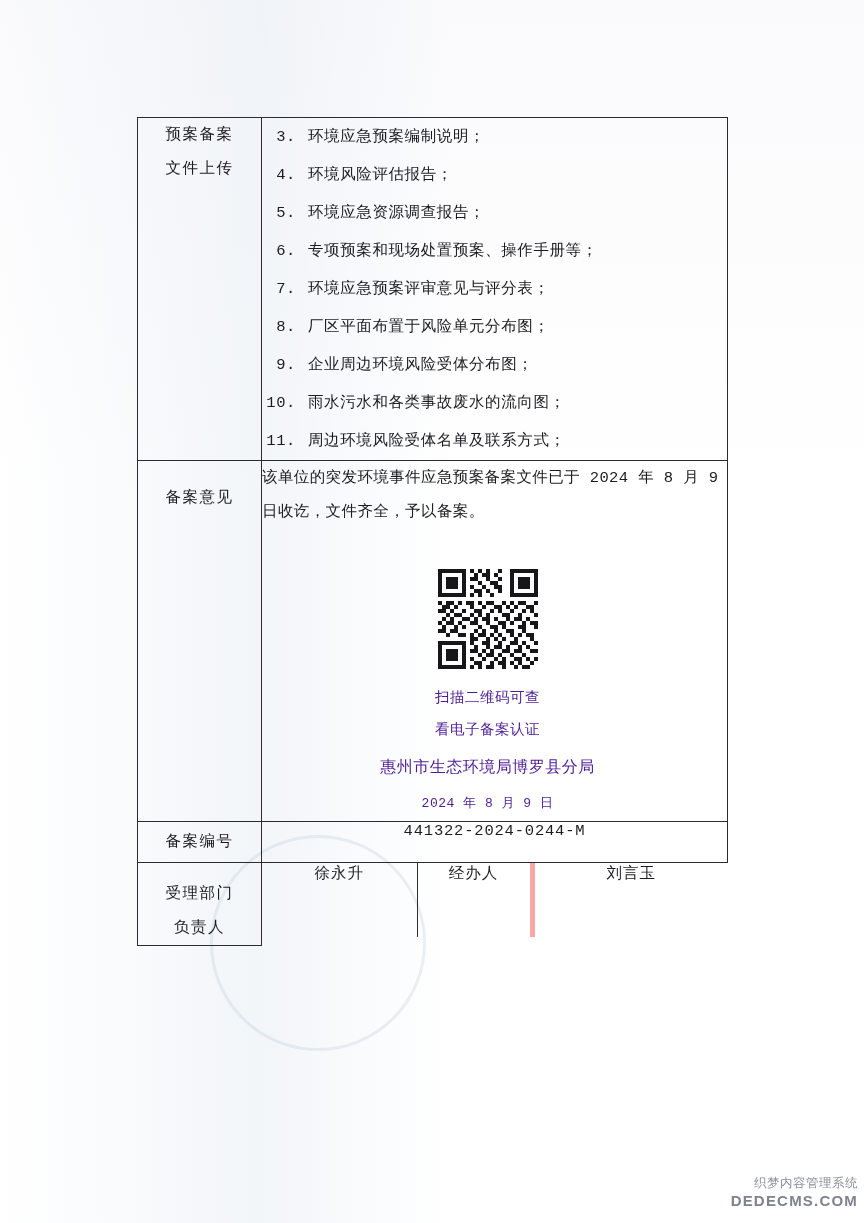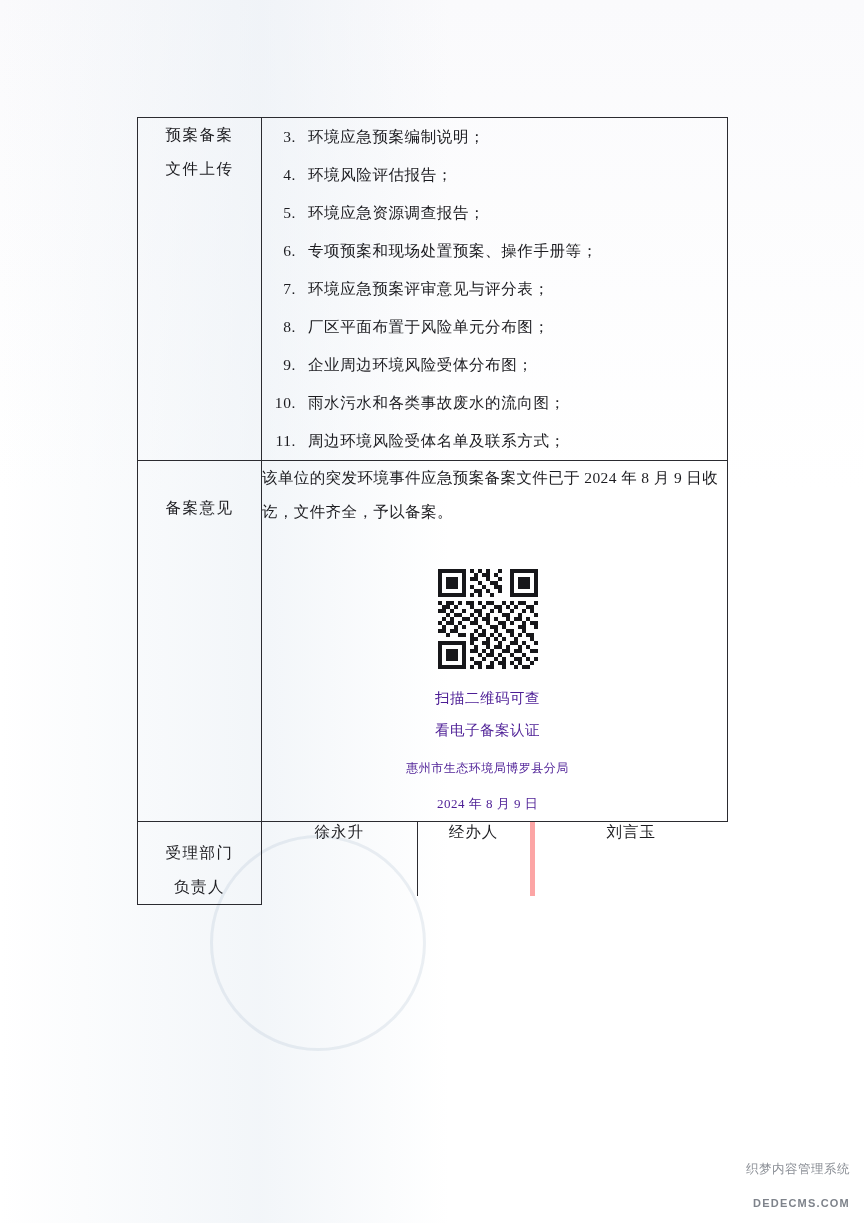--- a/index.html
+++ b/index.html
@@ -36,20 +36,21 @@
     pointer-events: none;
   }
 
   .doc-table {
     position: absolute;
     left: 137px;
     top: 117px;
     width: 590px;
     border-collapse: collapse;
     table-layout: fixed;
+    font-family: Liberation Mono, monospace;
   }
   .doc-table td {
     border: 1px solid #2b2b30;
     vertical-align: top;
     padding: 0;
   }
 
   .label-cell {
     width: 124px;
     text-align: center;
@@ -109,56 +110,56 @@
     display: block;
   }
   .qr-line {
     font-size: 14.5px;
     line-height: 30px;
     letter-spacing: 0.5px;
     margin-top: 2px;
     color: #4c1d95;
   }
   .qr-line.first { margin-top: 14px; }
-  .qr-org { font-size: 12px; margin-top: 8px; letter-spacing: 0.5px;}
+  .qr-org { font-size: 16px; margin-top: 8px; letter-spacing: 0.5px;}
   .qr-date { font-size: 13px; margin-top: 6px; letter-spacing: 0.5px;}
 
   .value-cell {
     text-align: center;
     font-size: 15.5px;
     letter-spacing: 0.8px;
     vertical-align: middle;
     height: 40px;
     padding: 6px 0;
   }
   .sig-cell {
     text-align: center;
     font-size: 15.5px;
     letter-spacing: 1px;
     vertical-align: middle;
     height: 74px;
   }
 
   .footer-watermark {
     position: absolute;
-    right: 14px;
+    right: 6px;
     bottom: 14px;
     text-align: right;
     color: #8b8f96;
     font-family: "Liberation Sans", sans-serif;
   }
   .wm-cn {
     font-size: 12.5px;
     letter-spacing: 0.5px;
   }
   .wm-en {
-    font-size: 11px;
+    font-size: 15px;
     font-weight: bold;
     letter-spacing: 1.2px;
-    margin-top: 19px;
+    margin-top: 0;
     color: #7e838b;
   }
 </style>
 </head>
 <body>
 
 <div class="scan-tint"></div>
 <div class="ghost-stamp"></div>
 
 <table class="doc-table">
@@ -206,21 +207,21 @@
           <span class="list-text">雨水污水和各类事故废水的流向图；</span>
         </div>
         <div class="list-row">
           <span class="list-num">11.</span>
           <span class="list-text">周边环境风险受体名单及联系方式；</span>
         </div>
       </td>
     </tr>
 
     <tr>
-      <td class="label-cell" style="padding-top:30px;">
+      <td class="label-cell" style="padding-top:20px;">
         <div>备案意见</div>
       </td>
       <td class="opinion-cell">
         <div class="opinion-text">该单位的突发环境事件应急预案备案文件已于 2024 年 8 月 9 日收讫，文件齐全，予以备案。</div>
         <div class="qr-block">
           <svg class="qr-img" viewBox="0 0 25 25" shape-rendering="crispEdges">
             <rect width="25" height="25" fill="#ffffff"></rect>
             <g fill="#17171a">
               <rect x="0" y="0" width="7" height="1"></rect>
                 <rect x="0" y="6" width="7" height="1"></rect>
@@ -386,20 +387,24 @@
             </g>
           </svg>
           <div class="qr-line first">扫描二维码可查</div>
           <div class="qr-line">看电子备案认证</div>
           <div class="qr-line qr-org">惠州市生态环境局博罗县分局</div>
           <div class="qr-line qr-date">2024 年 8 月 9 日</div>
         </div>
       </td>
     </tr>
 
+    <tr>
+      <td class="label-cell mid" style="padding-top:0;">备案编号</td>
+      <td class="value-cell">441322-2024-0244-M</td>
+    </tr>
 
 
     <tr>
       <td class="label-cell" style="padding-top:14px;">
         <div>受理部门</div>
         <div>负责人</div>
       </td>
       <td style="padding:0;border:none;margin-top:44px;">
         <table style="width:100%;border-collapse:collapse;table-layout:fixed;">
           <colgroup>

